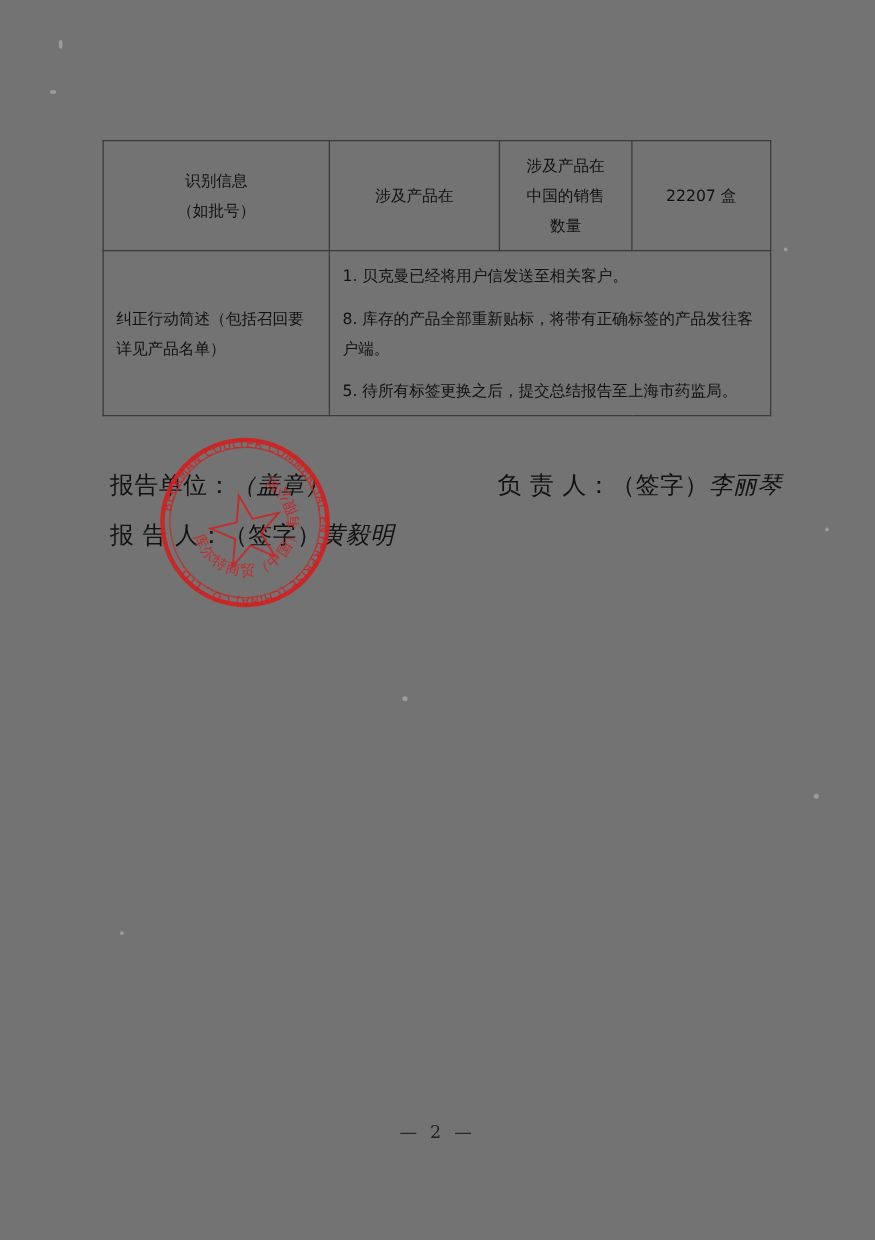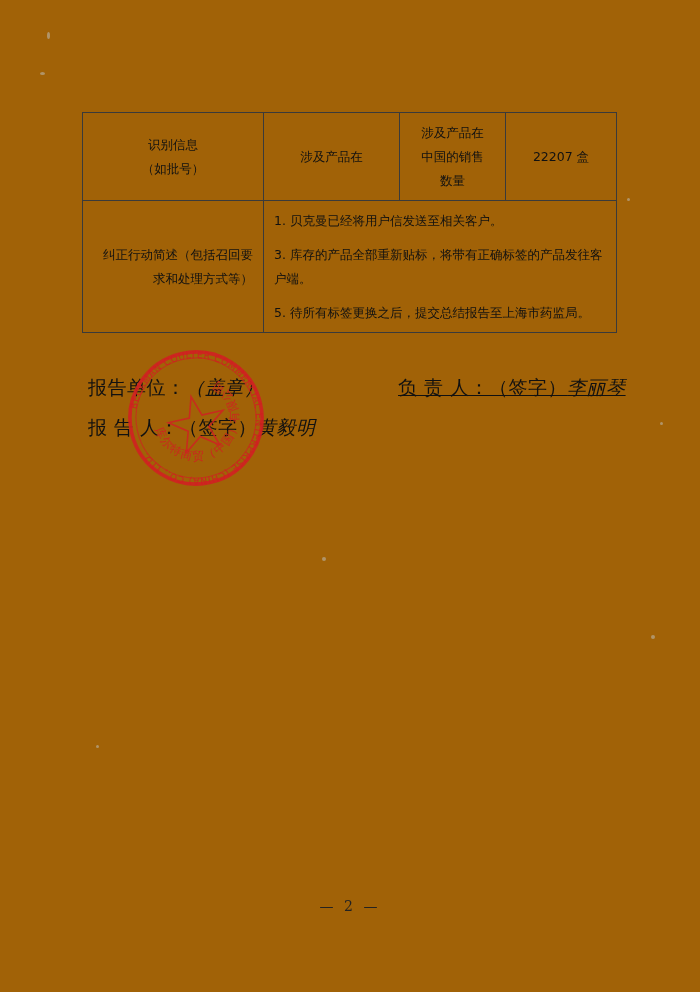--- a/index.html
+++ b/index.html
@@ -10,21 +10,21 @@
     width: 700px;
     height: 992px;
     background: #ffffff;
     font-family: "DejaVu Sans", sans-serif;
     position: relative;
     overflow: hidden;
   }
   .page {
     position: absolute;
     inset: 0;
-    background: #a16207;
+    background: #737373;
   }
   
   .speck {
     position: absolute;
     background: #bdbdb8;
     border-radius: 50%;
     opacity: .55;
   }
   .doc-table {
     position: absolute;
@@ -69,21 +69,21 @@
     line-height: 2.0;
     padding: 12px 12px;
   }
   .body-text p {
     margin: 0 0 10px 0;
   }
   .body-text p:last-child {
     margin-bottom: 0;
   }
   .label-multiline {
-    text-align: right;
+    text-align: left;
     line-height: 1.9;
     padding: 10px 6px;
     margin-top: 32px;
   }
   .sig-block {
     position: absolute;
     left: 88px;
     top: 375px;
     width: 540px;
     font-size: 19px;
@@ -95,21 +95,20 @@
     align-items: baseline;
     margin-bottom: 14px;
   }
   .sig-left {
     width: 300px;
     letter-spacing: .5px;
   }
   .sig-right {
     width: 230px;
     letter-spacing: .5px;
-    text-decoration: underline;
   }
   .handwrite {
     font-family: "DejaVu Serif", serif;
     font-style: italic;
   }
   
   .seal {
     position: absolute;
     left: 122px;
     top: 344px;
@@ -156,25 +155,25 @@
         <td class="c-qtyhead">
           <div>涉及产品在</div>
           <div>中国的销售</div>
           <div>数量</div>
         </td>
         <td class="c-qty">22207 盒</td>
       </tr>
       <tr>
         <td class="c-label label-multiline">
           <div>纠正行动简述（包括召回要</div>
-          <div>求和处理方式等）</div>
+          <div>详见产品名单）</div>
         </td>
         <td class="body-text" colspan="3">
           <p>1. 贝克曼已经将用户信发送至相关客户。</p>
-          <p>3. 库存的产品全部重新贴标，将带有正确标签的产品发往客户端。</p>
+          <p>8. 库存的产品全部重新贴标，将带有正确标签的产品发往客户端。</p>
           <p>5. 待所有标签更换之后，提交总结报告至上海市药监局。</p>
         </td>
       </tr>
     </tbody>
   </table>
 
   <div class="sig-block">
     <div class="sig-row">
       <div class="sig-left">
         <span>报告单位：</span><span class="handwrite">（盖章）</span>

